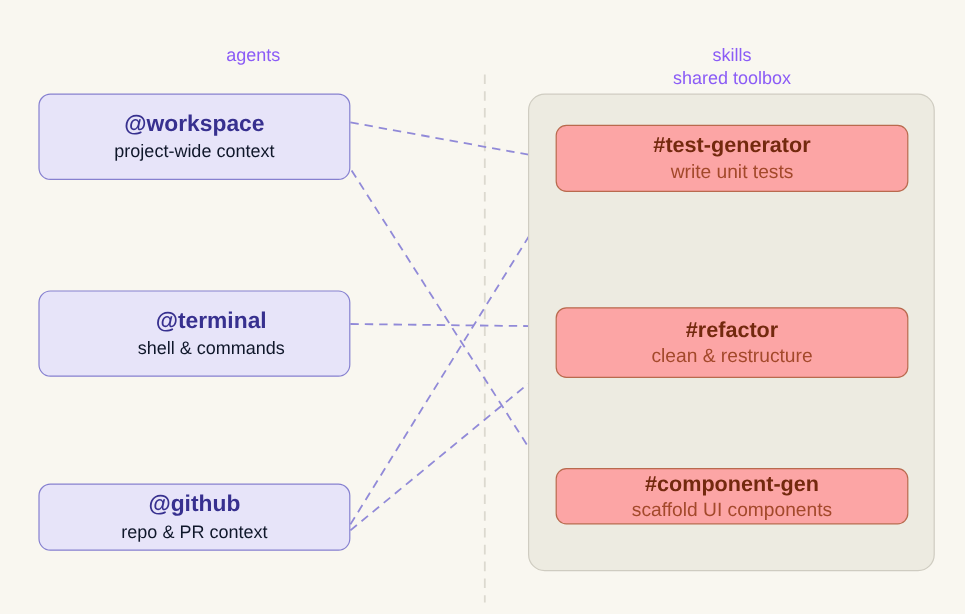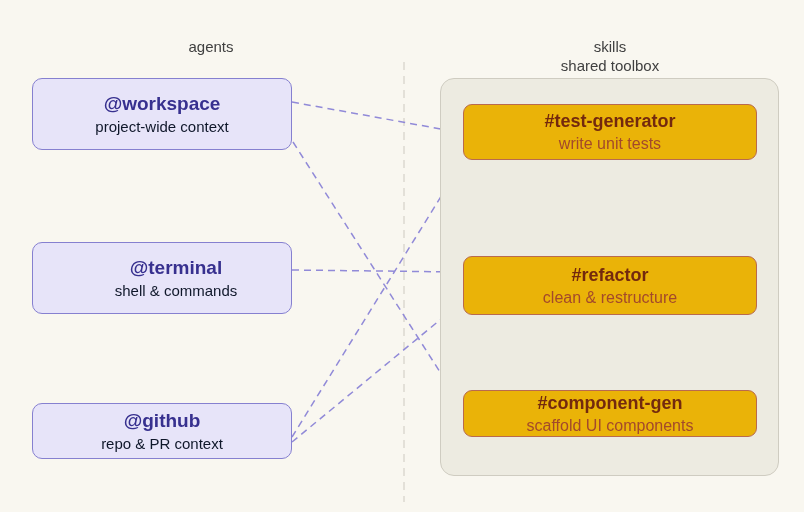--- a/index.html
+++ b/index.html
@@ -6,21 +6,21 @@
   html, body { width: 804px; height: 512px; }
   body {
     position: relative;
     width: 804px; height: 512px;
     background: #f9f7f0;
     font-family: "Liberation Sans", sans-serif;
     overflow: hidden;
   }
   .col-header {
     position: absolute;
-    color: #404040;
+    color: #8b5cf6;
     font-size: 15px;
     line-height: 19px;
     text-align: center;
     white-space: pre-line;
   }
   #agents-header { left: 131px; top: 37px; width: 160px; }
   #skills-header { left: 530px; top: 37px; width: 160px; }
 
   #wires {
     position: absolute; left: 0; top: 0;
@@ -52,21 +52,21 @@
     background: #e7e4f9;
     border: 1.5px solid #8680d0;
     border-radius: 10px;
   }
   .agent-node .node-title   { color: #37308f; font-size: 19px; font-weight: bold; }
   .agent-node .node-subtitle{ color: #0f172a; font-size: 15px; }
 
   .skill-node {
     left: 463px;
     width: 294px; height: 56px;
-    background: #eab308;
+    background: #fca5a5;
     border: 1.5px solid #b96a4e;
     border-radius: 9px;
   }
   .skill-node .node-title   { color: #73290e; font-size: 18px; font-weight: bold; }
   .skill-node .node-subtitle{ color: #a3492b; font-size: 16px; }
 
   #agent-workspace { top: 78px;  }
   #agent-terminal  { top: 242px; padding-left: 28px; }
   #agent-github    { top: 403px; height: 56px; }
 

